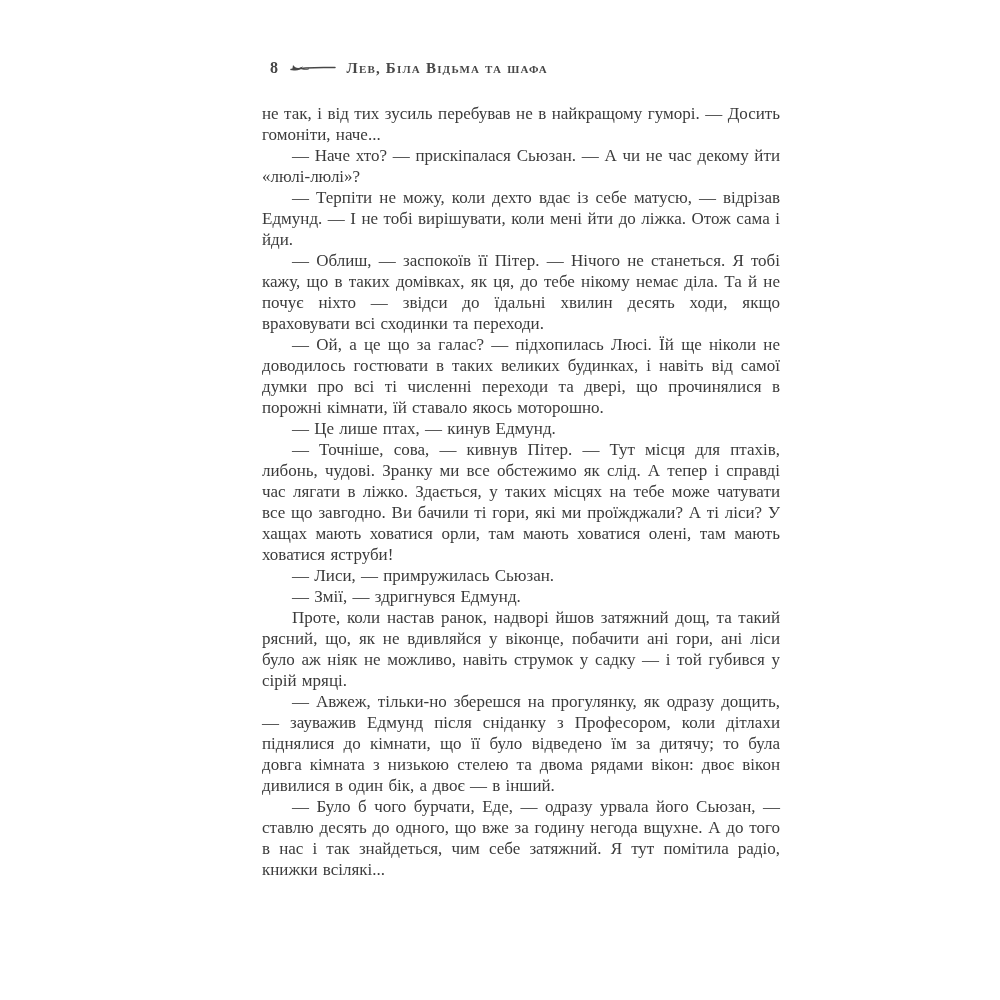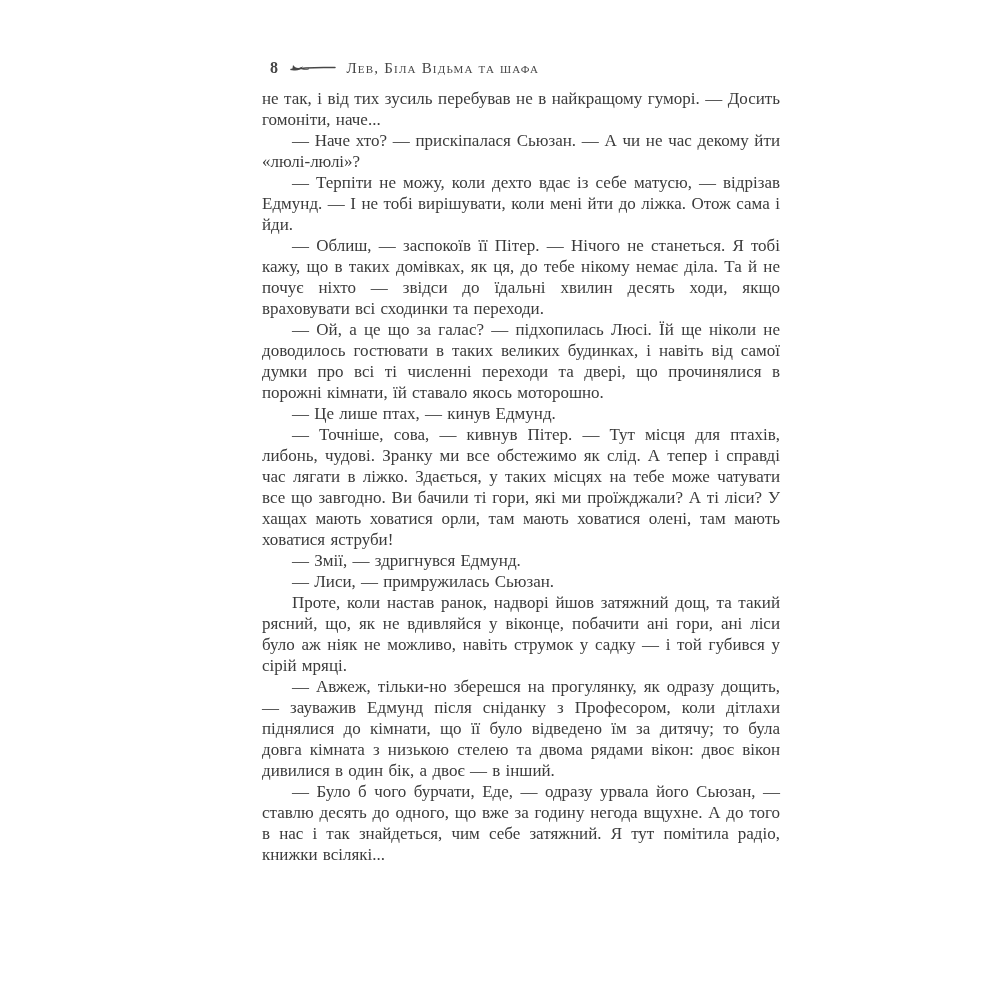--- a/index.html
+++ b/index.html
@@ -26,25 +26,26 @@
     font-size: 16px;
     font-weight: bold;
     letter-spacing: 0.5px;
   }
   .swallow-dash { display: inline-block; line-height: 0; }
   .running-title {
     font-size: 15px;
     font-variant: small-caps;
     letter-spacing: 1.2px;
     white-space: nowrap;
+    font-weight: bold;
   }
   .text-block {
     position: absolute;
     left: 262px;
-    top: 88px;
+    top: 103px;
     width: 518px;
   }
   .text-block p {
     font-size: 17px;
     line-height: 21px;
     text-align: justify;
     color: #3b3b3b;
     word-spacing: 1px;
   }
   .text-block p.indented { text-indent: 30px; }
@@ -67,20 +68,20 @@
   </div>
 
   <div class="text-block">
       <p class="">не так, і від тих зусиль перебував не в найкращому гуморі. — Досить гомоніти, наче...</p>
       <p class="indented">— Наче хто? — прискіпалася Сьюзан. — А чи не час декому йти «люлі-люлі»?</p>
       <p class="indented">— Терпіти не можу, коли дехто вдає із себе матусю, — відрізав Едмунд. — І не тобі вирішувати, коли мені йти до ліжка. Отож сама і йди.</p>
       <p class="indented">— Облиш, — заспокоїв її Пітер. — Нічого не станеться. Я тобі кажу, що в таких домівках, як ця, до тебе нікому немає діла. Та й не почує ніхто — звідси до їдальні хвилин десять ходи, якщо враховувати всі сходинки та переходи.</p>
       <p class="indented">— Ой, а це що за галас? — підхопилась Люсі. Їй ще ніколи не доводилось гостювати в таких великих будинках, і навіть від самої думки про всі ті численні переходи та двері, що прочинялися в порожні кімнати, їй ставало якось моторошно.</p>
       <p class="indented">— Це лише птах, — кинув Едмунд.</p>
       <p class="indented">— Точніше, сова, — кивнув Пітер. — Тут місця для птахів, либонь, чудові. Зранку ми все обстежимо як слід. А тепер і справді час лягати в ліжко. Здається, у таких місцях на тебе може чатувати все що завгодно. Ви бачили ті гори, які ми проїжджали? А ті ліси? У хащах мають ховатися орли, там мають ховатися олені, там мають ховатися яструби!</p>
+      <p class="indented">— Лиси, — примружилась Сьюзан.</p>
       <p class="indented">— Змії, — здригнувся Едмунд.</p>
-      <p class="indented">— Лиси, — примружилась Сьюзан.</p>
       <p class="indented">Проте, коли настав ранок, надворі йшов затяжний дощ, та такий рясний, що, як не вдивляйся у віконце, побачити ані гори, ані ліси було аж ніяк не можливо, навіть струмок у садку — і той губився у сірій мряці.</p>
       <p class="indented">— Авжеж, тільки-но зберешся на прогулянку, як одразу дощить, — зауважив Едмунд після сніданку з Професором, коли дітлахи піднялися до кімнати, що її було відведено їм за дитячу; то була довга кімната з низькою стелею та двома рядами вікон: двоє вікон дивилися в один бік, а двоє — в інший.</p>
       <p class="indented">— Було б чого бурчати, Еде, — одразу урвала його Сьюзан, — ставлю десять до одного, що вже за годину негода вщухне. А до того в нас і так знайдеться, чим себе затяжний. Я тут помітила радіо, книжки всілякі...</p>
     </div>
 
 </div>
 
 </body></html>

